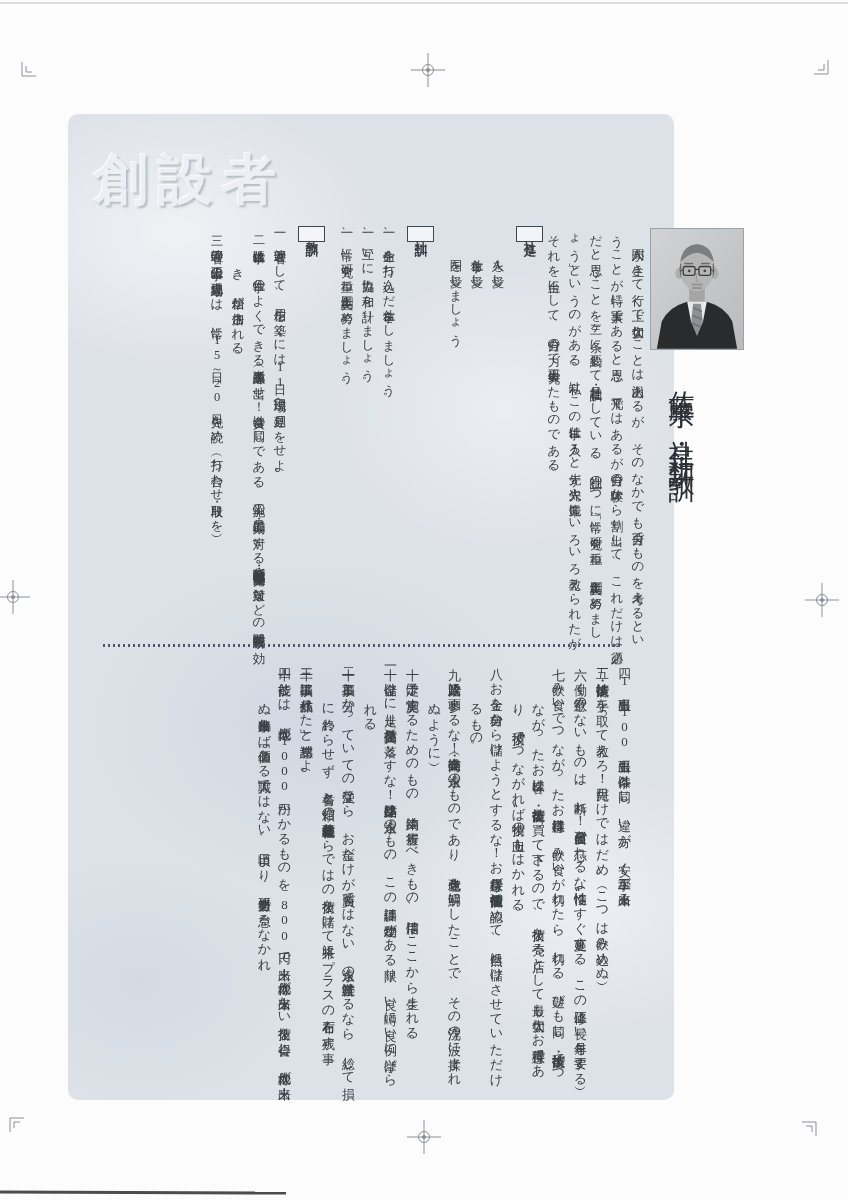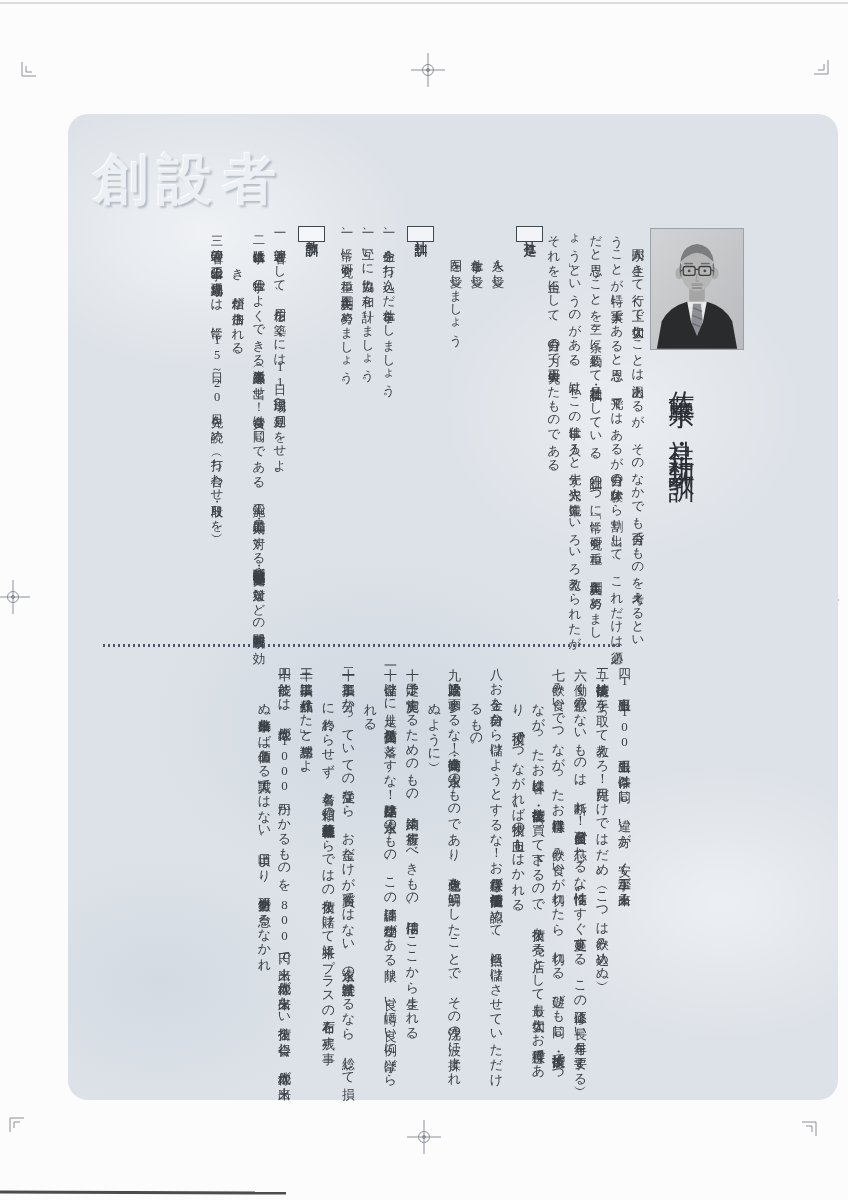--- a/index.html
+++ b/index.html
@@ -9,22 +9,22 @@
     font-family:"Liberation Serif","DejaVu Serif",serif;
   }
   
   .scan-top-line{position:absolute;left:0;top:2px;width:848px;height:2px;background:#dcdcdc;}
   .scan-bottom-line{position:absolute;left:0;top:1191px;width:286px;height:3px;background:#4c4c4c;transform:rotate(0.25deg);}
   
   .regmark{position:absolute;}
   .regmark svg{display:block;}
   
   .page{
-    position:absolute;left:68px;top:114px;width:770px;height:986px;
-    border-radius:20px;
+    position:absolute;left:68px;top:114px;width:606px;height:986px;
+    border-radius:10px;
     background-color:#dde2e8;
     background-image:
       radial-gradient(ellipse 300px 200px at 18% 12%, rgba(255,255,255,0.55), rgba(255,255,255,0) 70%),
       radial-gradient(ellipse 260px 220px at 72% 30%, rgba(255,255,255,0.4), rgba(255,255,255,0) 70%),
       radial-gradient(ellipse 320px 240px at 40% 62%, rgba(197,206,218,0.5), rgba(197,206,218,0) 70%),
       radial-gradient(ellipse 280px 200px at 85% 80%, rgba(255,255,255,0.45), rgba(255,255,255,0) 70%),
       radial-gradient(ellipse 240px 180px at 12% 88%, rgba(200,209,220,0.45), rgba(200,209,220,0) 70%);
   }
   
   .watermark{

